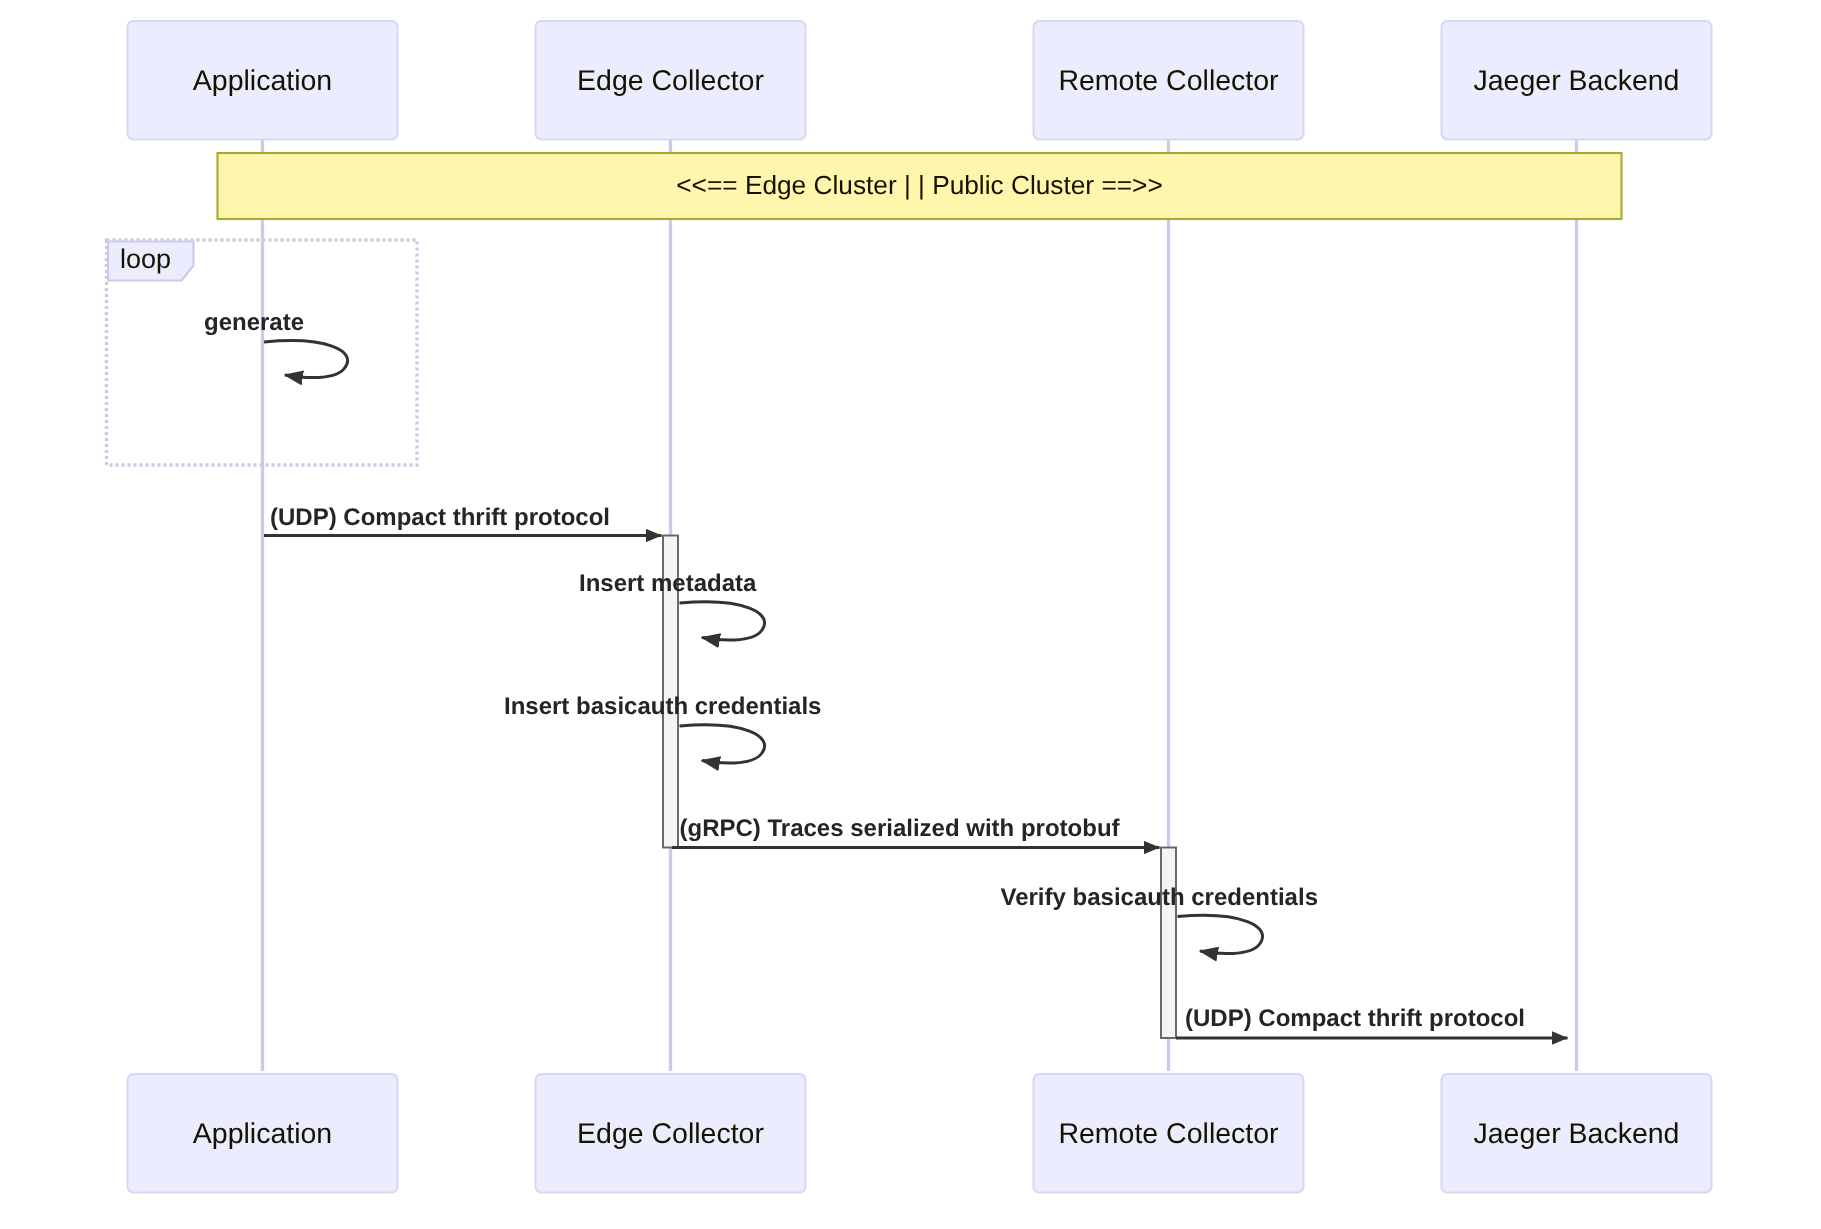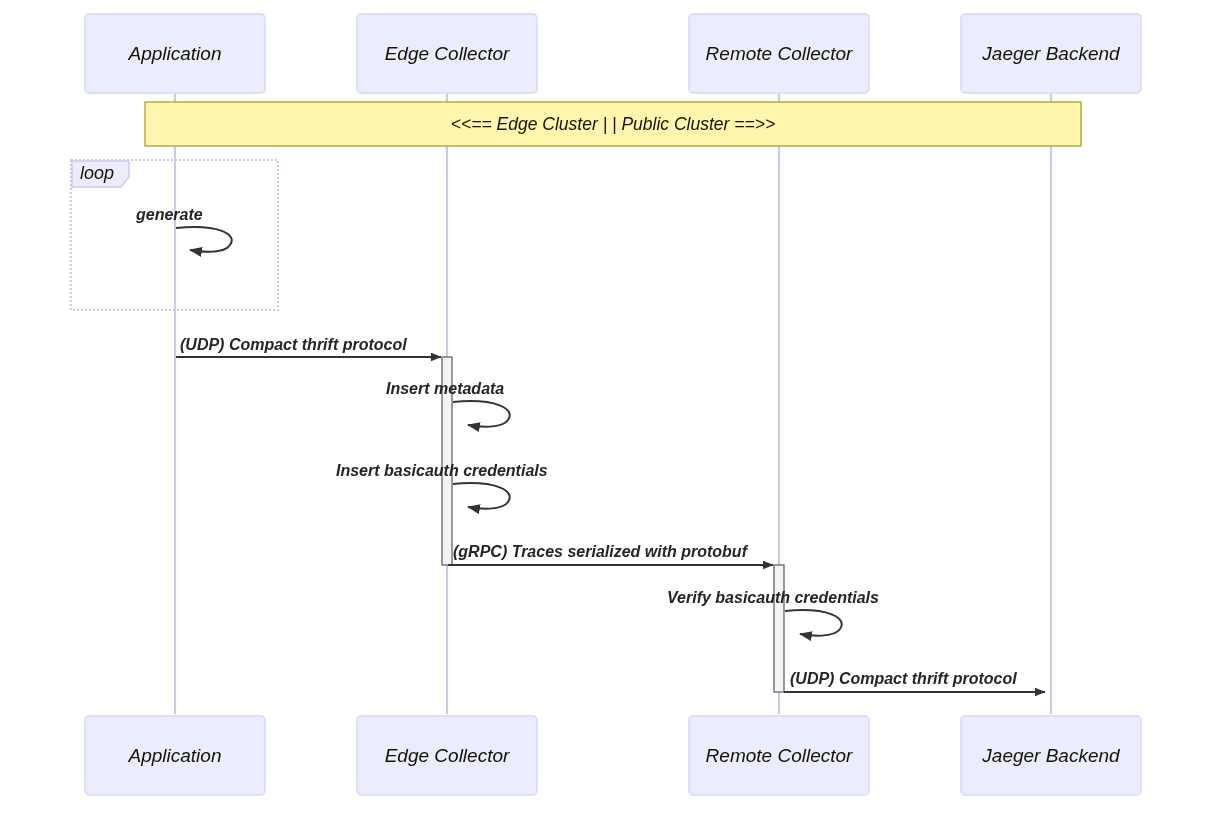--- a/index.html
+++ b/index.html
@@ -7,21 +7,20 @@
     padding: 0;
     background: #ffffff;
     font-family: "Liberation Sans", sans-serif;
   }
   #canvas {
     position: relative;
     width: 1214px;
     height: 819px;
     background: #ffffff;
     overflow: hidden;
-    font-style: italic;
   }
   svg.diagram {
     position: absolute;
     left: 0;
     top: 0;
     width: 1214px;
     height: 819px;
   }
   .participant-box {
     fill: #ECECFF;

